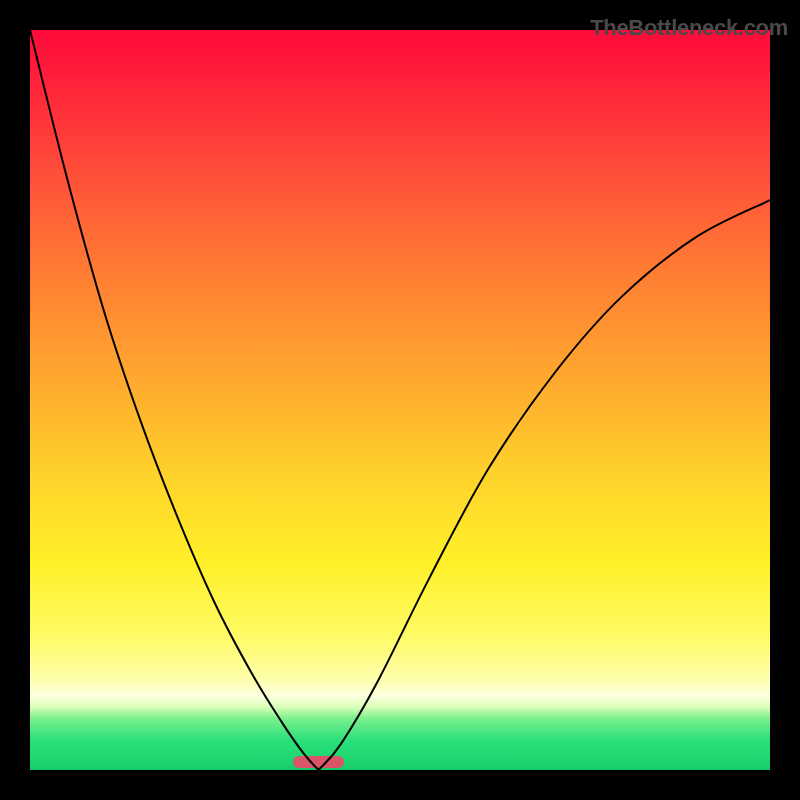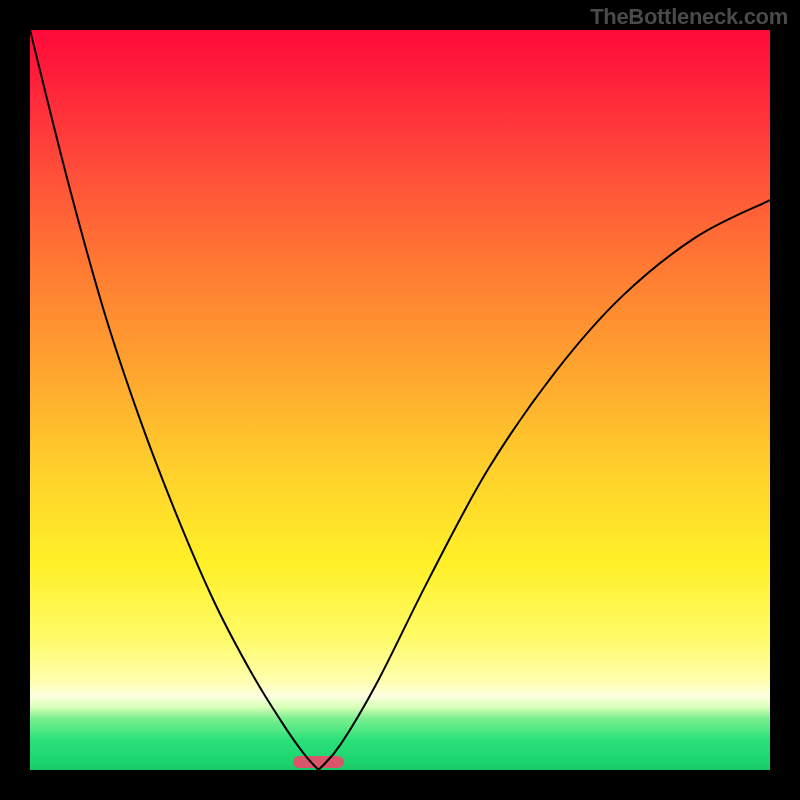--- a/index.html
+++ b/index.html
@@ -12,21 +12,21 @@
     font-family: Arial, Helvetica, sans-serif;
   }
   .frame {
     position: relative;
     width: 800px;
     height: 800px;
     background: #000;
   }
   .watermark {
     position: absolute;
-    top: 4px;
+    top: 15px;
     right: 12px;
     color: #4a4a4a;
     font-size: 22px;
     font-weight: 600;
     letter-spacing: -0.3px;
     z-index: 10;
     user-select: none;
   }
   .plot-area {
     position: absolute;

